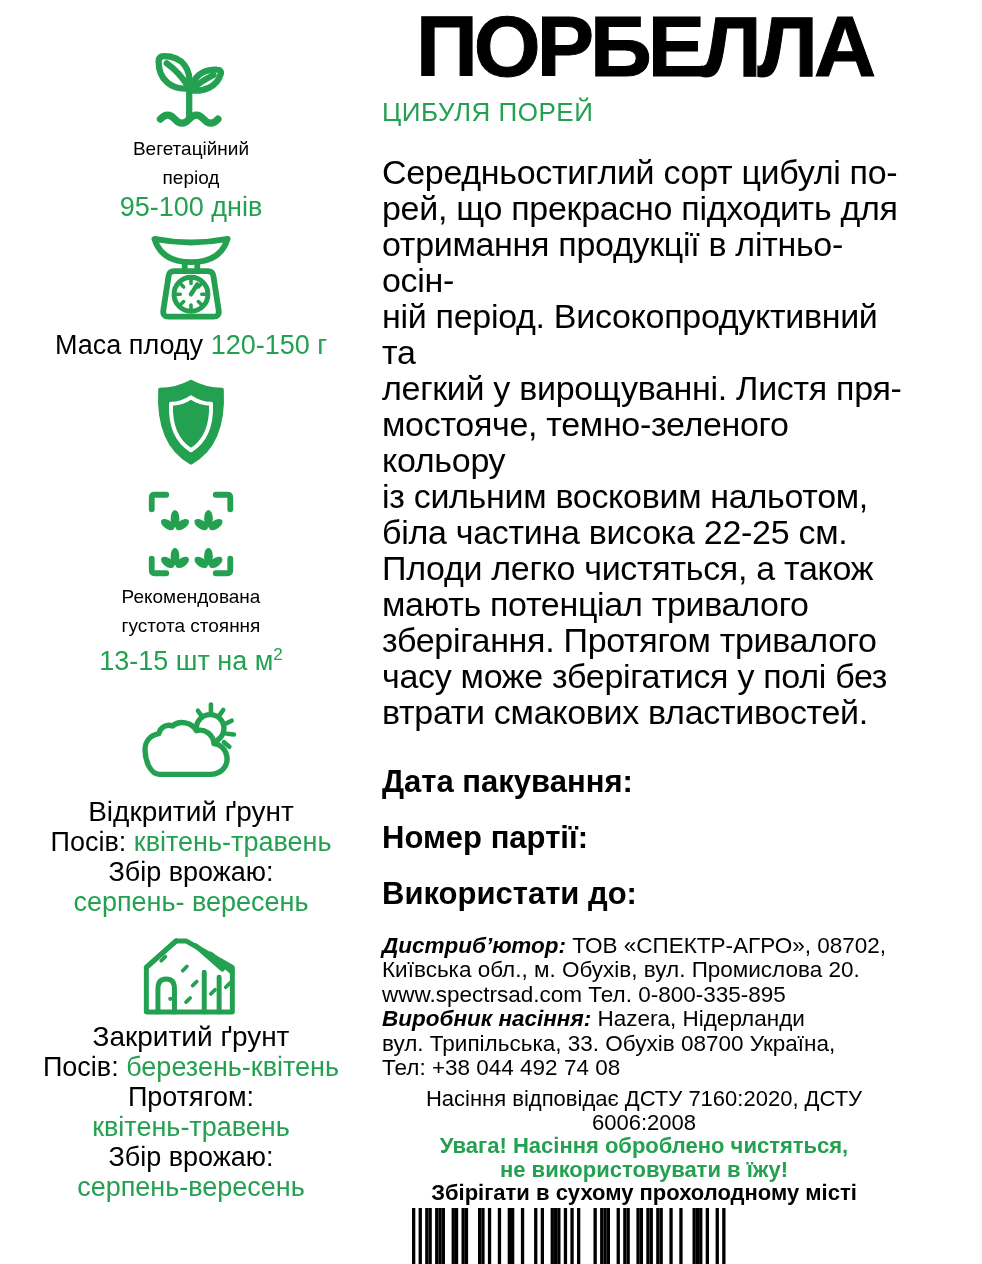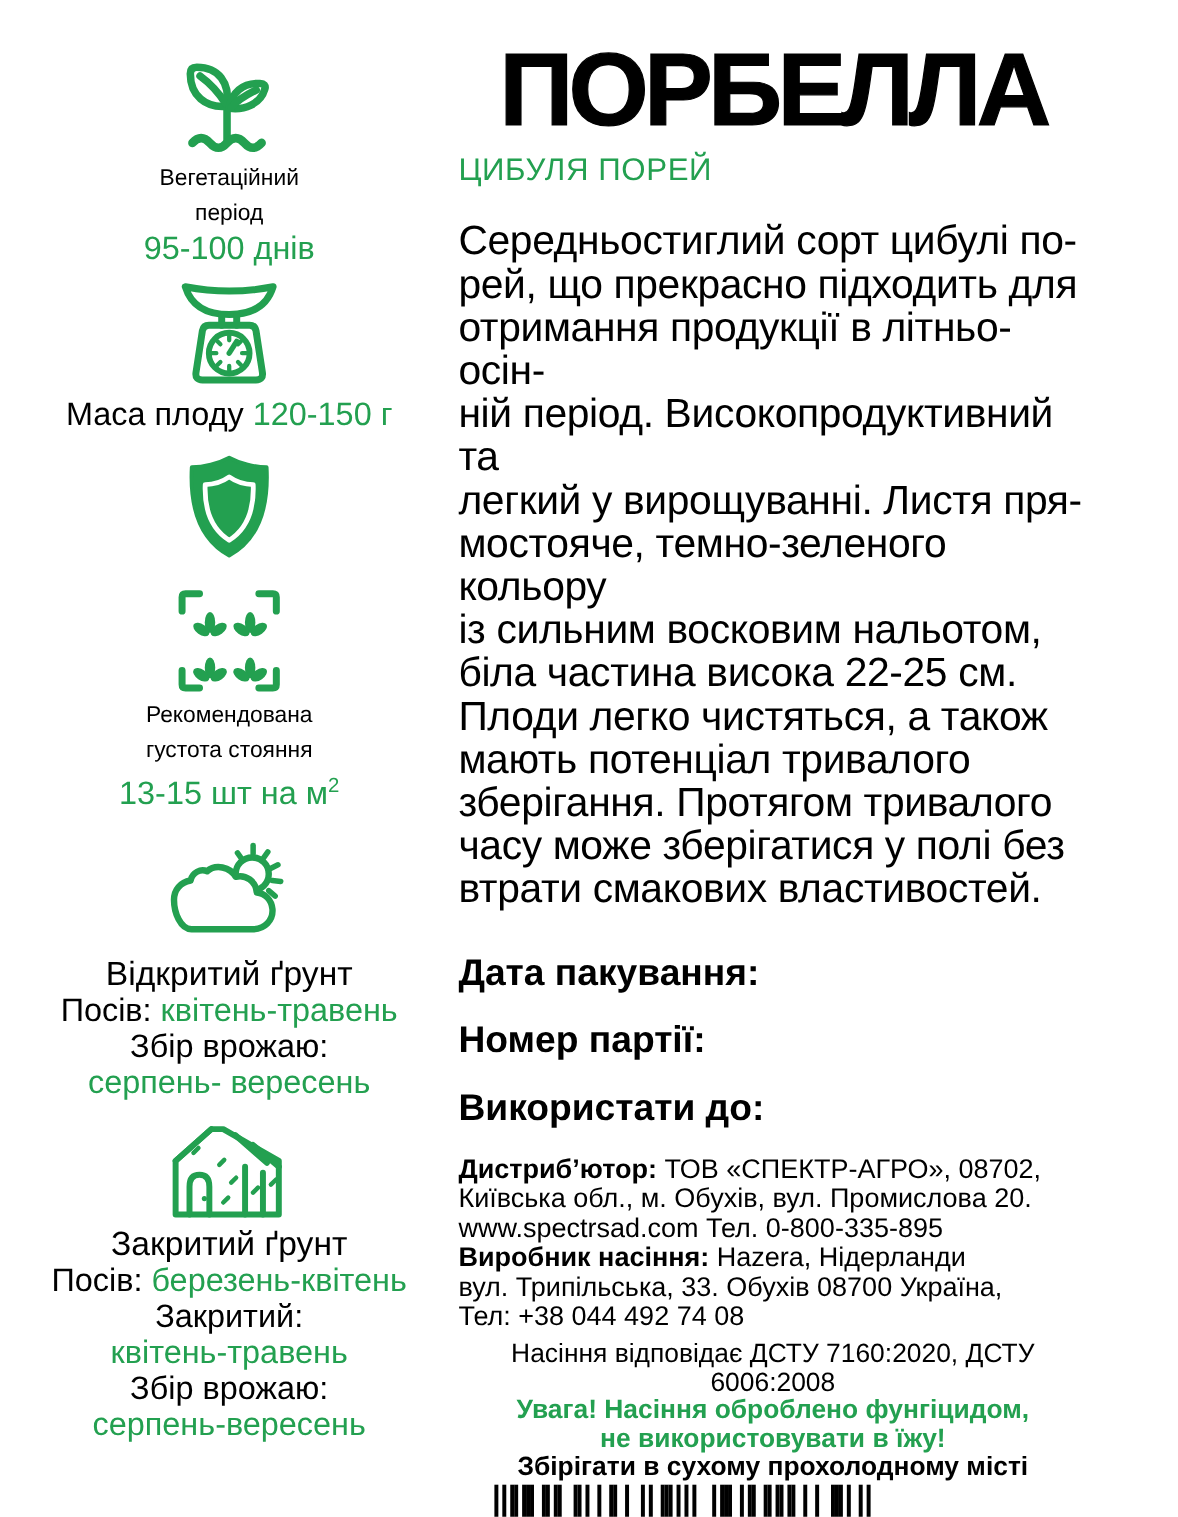--- a/index.html
+++ b/index.html
@@ -14,29 +14,29 @@
   .left-col{position:absolute;left:0;top:0;width:382px;text-align:center;}
   .lblock .icon-wrap{display:flex;justify-content:center;}
   .ltext{font-size:19px;line-height:29px;white-space:pre-line;}
   .lvalue{font-size:27px;line-height:30px;}
   .lhead{font-weight:normal;font-size:28px;line-height:31px;margin-top:4px;}
   sup{font-size:17px;vertical-align:super;}
   
   .right-col{position:absolute;left:382px;top:0;width:524px;}
   .title{
     font-size:86px;line-height:92px;font-weight:bold;text-align:center;
-    letter-spacing:-4px;white-space:nowrap;margin-top:29px;
+    letter-spacing:-4px;white-space:nowrap;margin-top:0;
     -webkit-text-stroke:1px #000;
   }
   .subtitle{text-align:left;font-size:26px;line-height:40px;color:var(--green);letter-spacing:.5px;}
   .desc{font-size:34px;line-height:36px;letter-spacing:-.3px;white-space:pre-line;margin-top:22px;}
   .fields{margin-top:36px;}
   .field{font-size:31px;line-height:31px;font-weight:bold;margin-bottom:25px;}
   .producer{margin-top:12px;font-size:22.5px;line-height:24.4px;}
-  .producer b{font-weight:bold;}
+  .producer b{font-weight:bold;font-style:italic;}
   .standards{margin-top:7px;font-size:22px;line-height:23.4px;text-align:center;}
   .standards .plain{font-weight:normal;color:#000;}
   .standards .warning{font-weight:bold;color:var(--green);}
   .standards .bold{font-weight:bold;color:#000;}
   .barcode-wrap{margin-top:4px;margin-left:0;}
   svg{display:block;}
   .icon-wrap svg{stroke:var(--green);}
 </style>
 </head>
 <body>
@@ -155,21 +155,21 @@
             <path d="M60 48 l5 -5"></path>
             <path d="M72 66 l5 -5"></path>
           <path d="M94 76 l5 -5"></path>
             <path d="M112 68 l5 -5"></path>
             <path d="M64 86 l5 -5"></path>
         </g>
       </svg>
     </div>
     <div class="lhead">Закритий ґрунт</div>
     <div class="lvalue"><span>Посів: </span><span class="green">березень-квітень</span></div>
-    <div class="lvalue">Закритий:</div>
+    <div class="lvalue">Протягом:</div>
     <div class="lvalue green">квітень-травень</div>
     <div class="lvalue">Збір врожаю:</div>
     <div class="lvalue green">серпень-вересень</div>
   </div>
 </div>
 
 <div class="right-col">
   <div class="title">ПОРБЕЛЛА</div>
   <div class="subtitle">ЦИБУЛЯ ПОРЕЙ</div>
 
@@ -197,21 +197,21 @@
       <div class="p-line"><b>Дистриб’ютор:</b> ТОВ «СПЕКТР-АГРО», 08702,</div>
       <div class="p-line">Київська обл., м. Обухів, вул. Промислова 20.</div>
       <div class="p-line">www.spectrsad.com Тел. 0-800-335-895</div>
       <div class="p-line"><b>Виробник насіння:</b> Hazera, Нідерланди</div>
       <div class="p-line">вул. Трипільська, 33. Обухів 08700 Україна,</div>
       <div class="p-line">Тел: +38 044 492 74 08</div>
     </div>
 
   <div class="standards" id="standards-lines">
       <div class="plain">Насіння відповідає ДСТУ 7160:2020, ДСТУ 6006:2008</div>
-      <div class="warning">Увага! Насіння оброблено фунгіцидом,</div>
+      <div class="warning">Увага! Насіння оброблено чистяться,</div>
       <div class="warning">не використовувати в їжу!</div>
       <div class="bold">Збірігати в сухому прохолодному місті</div>
     </div>
 
   <div class="barcode-wrap" id="barcode">
       <svg width="352" height="142" viewBox="0 0 352 145" preserveAspectRatio="none">
         <rect x="30.0" y="0" width="3.3" height="113" fill="#000"></rect>
         <rect x="36.6" y="0" width="3.3" height="113" fill="#000"></rect>
         <rect x="43.2" y="0" width="3.3" height="98" fill="#000"></rect>
         <rect x="46.5" y="0" width="3.3" height="98" fill="#000"></rect>

